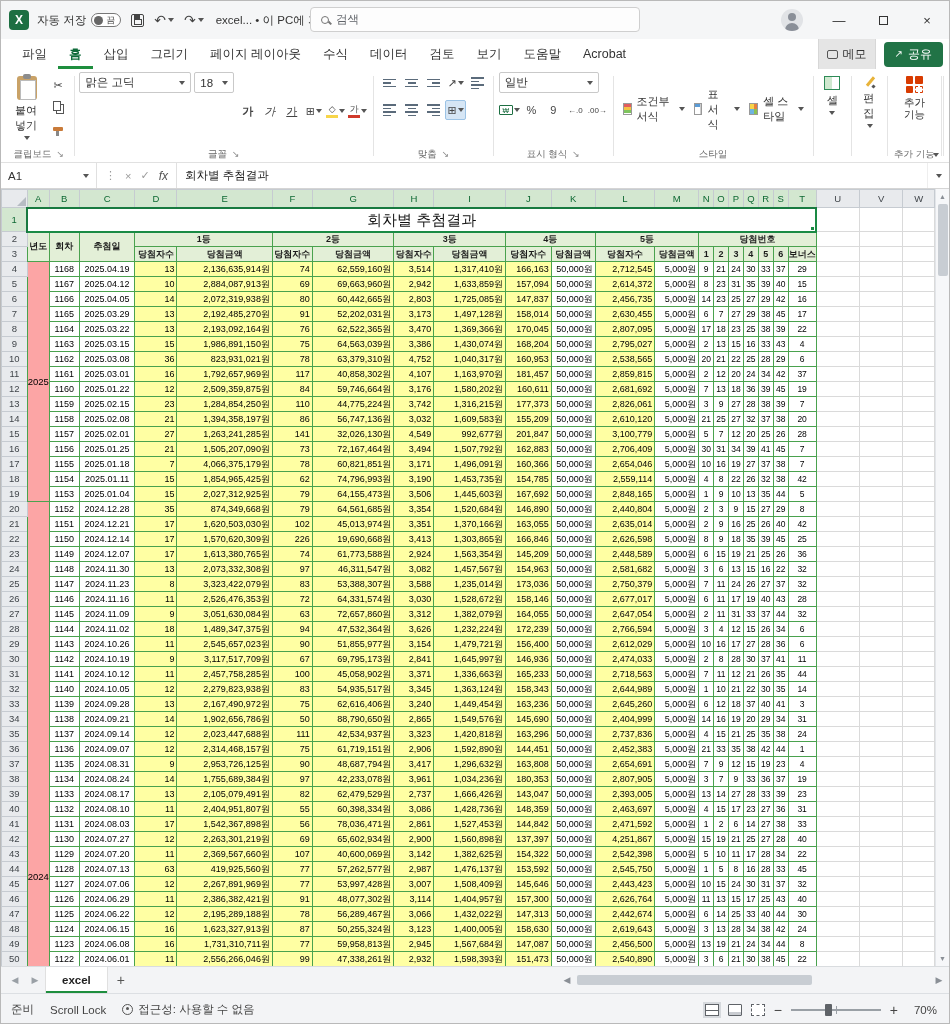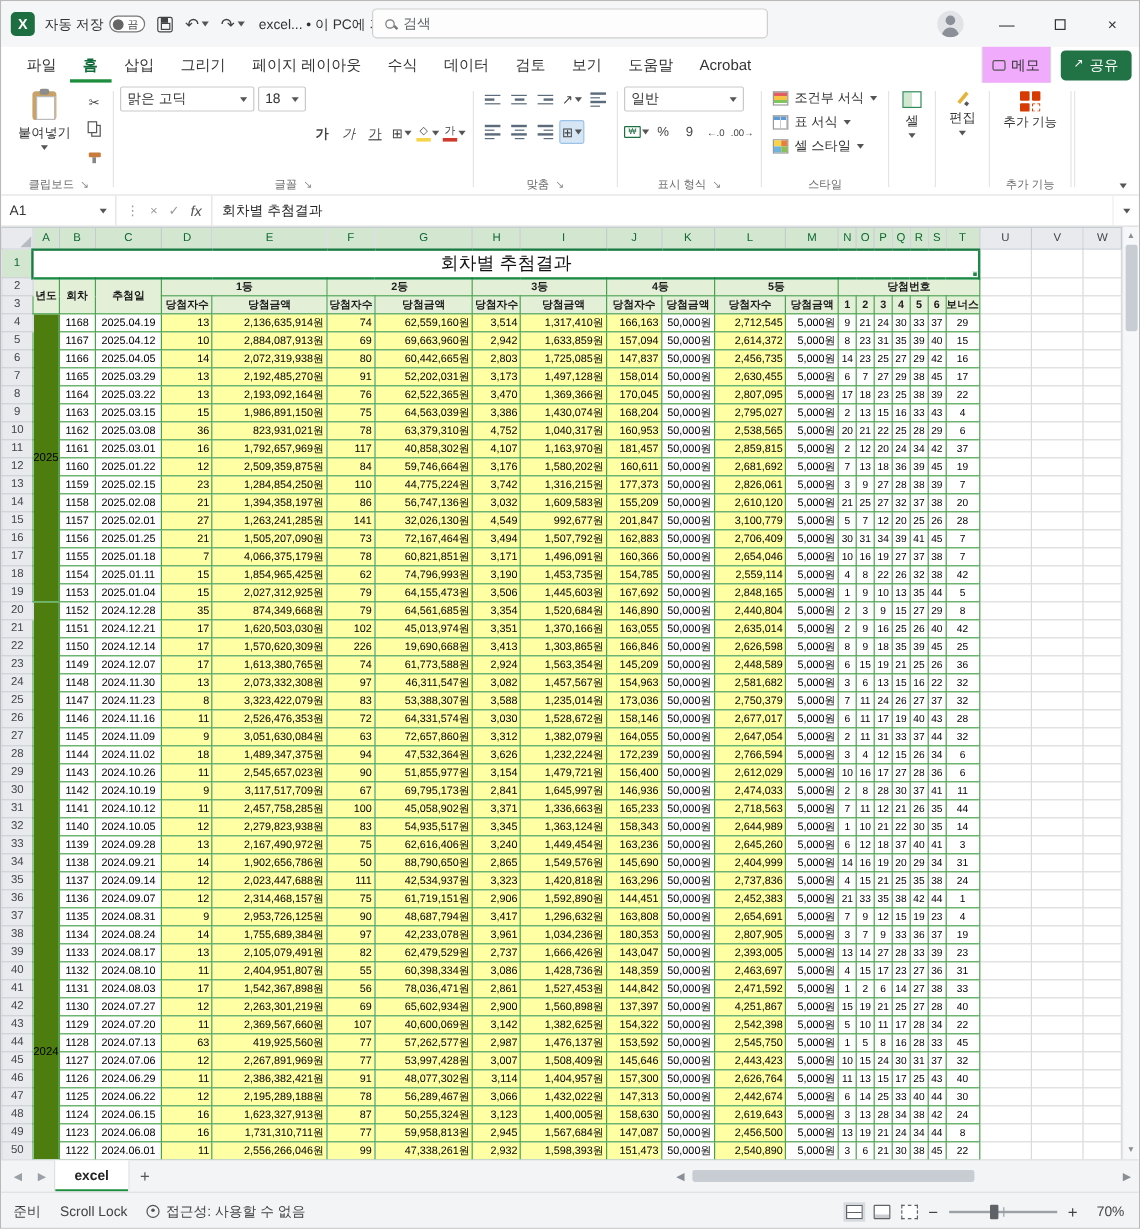--- a/index.html
+++ b/index.html
@@ -29,21 +29,21 @@
   .person:before { content:""; position:absolute; width:8px; height:8px; border-radius:50%; background:#8a8f98; left:7px; top:4px; }
   .person:after { content:""; position:absolute; width:14px; height:8px; border-radius:7px 7px 0 0; background:#8a8f98; left:4px; bottom:0; }
   .winbtn { width:44px; height:100%; display:flex; align-items:center; justify-content:center; font-size:13px; color:#333; }
   .winbox { width:9px; height:9px; border:1.2px solid #333; }
 
   
   .tabsrow { height:30px; background:#fff; display:flex; align-items:stretch; padding:0 6px 0 10px; flex:0 0 auto; }
   .rtab { padding:0 11px; font-size:12.5px; color:#333; display:flex; align-items:center; white-space:nowrap; }
   .rtab.active { color:#0f6b3a; box-shadow:inset 0 -3px 0 #1e8e3e; font-weight:600; }
   .tabs-right { margin-left:auto; display:flex; align-items:center; gap:8px; }
-  .memo-btn { display:flex; align-items:center; gap:5px; font-size:12px; color:#333; border:1px solid #d7d7d7; border-radius:3px; padding:15px 8px; background:#f0abfc; }
+  .memo-btn { display:flex; align-items:center; gap:5px; font-size:12px; color:#333; border:1px solid #d7d7d7; border-radius:3px; padding:15px 8px; background:#e5e5e5; }
   .ic-memo { width:11px; height:9px; border:1.2px solid #555; border-radius:2px; }
   .share-btn { display:flex; align-items:center; gap:5px; font-size:12px; color:#fff; background:#217346; border-radius:4px; padding:4px 11px; }
   .ic-share { color:#fff; font-size:10px; line-height:1; }
 
   
   .ribbon { height:94px; background:#fff; border-bottom:1px solid #e1e1e1; display:flex; align-items:stretch; padding:3px 4px 0 4px; position:relative; flex:0 0 auto; }
   .rgroup { display:flex; flex-direction:column; padding:0 4px; }
   .gsep { width:1px; background:#e4e4e4; margin:4px 1px 6px 1px; }
   .gbody { flex:1 1 auto; display:flex; align-items:flex-start; gap:3px; }
   .glabel { height:16px; font-size:9.5px; color:#6a6a6a; display:flex; align-items:center; justify-content:center; gap:5px; white-space:nowrap; }
@@ -111,21 +111,21 @@
   tr.r-title { height:24px; }
   tr.r-h { height:15px; }
   tbody tr { height:15px; }
   .grid td { border:1px solid #4aa24e; background:#fff; }
   .grid td.e { border:1px solid #dadada; background:#fff; }
   .grid td.h { background:#e3efd7; text-align:center; font-weight:bold; font-size:9px; color:#1c1c1c; }
   .grid td.c { text-align:center; }
   .grid td.ry { background:#ffffa3; text-align:right; padding-right:2px; }
   .grid td.rw { background:#fff; text-align:right; padding-right:2px; }
   .grid td.n { text-align:center; font-size:8.5px; }
-  .grid td.yearcell { background:#4d7c0f; text-align:center; vertical-align:middle; font-size:9.5px; }
+  .grid td.yearcell { background:#fca5a5; text-align:center; vertical-align:middle; font-size:9.5px; }
   .grid td.yearcell.low { vertical-align:bottom; padding-bottom:85px; }
   .grid td.title-cell { text-align:center; font-size:15px; color:#111; border:2px solid #1a8a44; position:relative; background:#fff; }
   .title-cell .hnd { position:absolute; right:0px; bottom:0px; width:5px; height:5px; background:#1a8a44; border:1px solid #fff; }
   .vscroll { position:absolute; top:0; right:0; bottom:0; width:14px; background:#f6f7f9; border-left:1px solid #e2e5e9; display:flex; flex-direction:column; align-items:center; }
   .vs-btn { height:15px; width:100%; display:flex; align-items:center; justify-content:center; color:#8a8f96; font-size:7px; }
   .vs-thumb { width:10px; height:72px; background:#c8cdd3; border-radius:2px; }
   .vs-track { flex:1; }
 
   
   .tabbar { height:27px; background:#f3f4f6; border-top:1px solid #d9dcdf; display:flex; align-items:stretch; padding-left:4px; flex:0 0 auto; }
@@ -369,21 +369,21 @@
         </div>
       </div>
       <div class="glabel">
           <span>표시 형식</span>
           <span class="launch">↘</span>
         </div>
     </div>
     <div class="gsep"></div>
 
     <div class="rgroup">
-      <div class="gbody" style="flex-direction:column; align-items:stretch; gap:1px;">
+      <div class="gbody" style="flex-direction:row; align-items:stretch; gap:1px;">
         <span class="styleitem">
             <span class="ic-cf"></span>
             <span>조건부 서식</span>
             <span class="car"></span>
           </span>
         <span class="styleitem">
             <span class="ic-tbl"></span>
             <span>표 서식</span>
             <span class="car"></span>
           </span>

